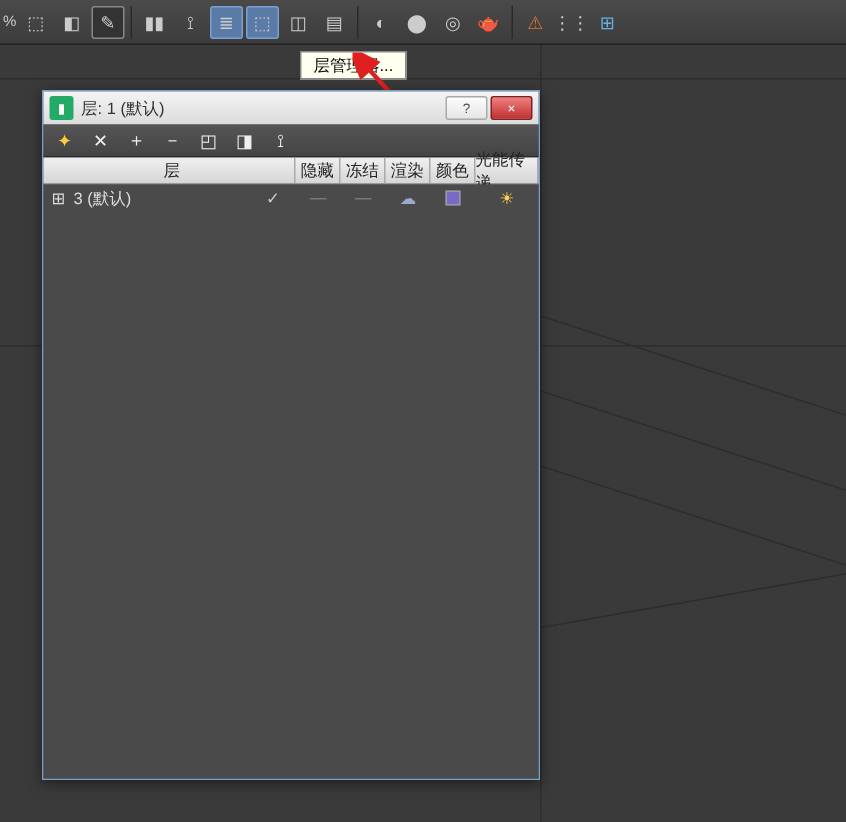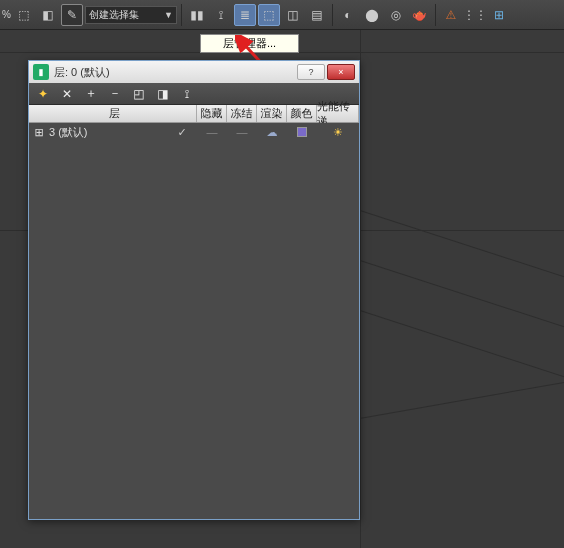--- a/index.html
+++ b/index.html
@@ -51,21 +51,21 @@
 .hl { height:1px; left:0; right:0; }
 .vl { width:1px; top:0; bottom:0; }
 .diag { position:absolute; width:300px; height:1px; background:#2d2d2d; transform-origin:left center; }
 
 .tooltip {
   position:absolute;
   background:#fffff0;
   border:1px solid #888;
   color:#000;
   font-size:11px;
-  padding:1px 22px;
+  padding:1px 8px;
 }
 
 .arrow-svg { position:absolute; top:35px; left:235px; width:120px; height:140px; pointer-events:none; }
 
 .dialog {
   position:absolute;
   top:60px; left:28px;
   width:332px; height:460px;
   background:#4a4a4a;
   border:1px solid #7aa0c8;
@@ -160,24 +160,20 @@
   <div class="diag" style="left:360px;top:230px;transform:rotate(18deg)"></div>
   <div class="diag" style="left:360px;top:280px;transform:rotate(18deg)"></div>
   <div class="diag" style="left:320px;top:395px;transform:rotate(-10deg);width:260px"></div>
 </div>
 
 <div class="topbar">
   <div class="pc">%</div>
   <div class="tbtn">⬚</div>
   <div class="tbtn">◧</div>
   <div class="tbtn" style="border-color:#888;background:#333">✎</div>
-  <div class="combo">
-    <span>创建选择集</span>
-    <span class="arrow">▼</span>
-  </div>
   <div class="tsep"></div>
   <div class="tbtn">▮▮</div>
   <div class="tbtn">⟟</div>
   <div class="tbtn active">≣</div>
   <div class="tbtn active">⬚</div>
   <div class="tbtn">◫</div>
   <div class="tbtn">▤</div>
   <div class="tsep"></div>
   <div class="tbtn">◐</div>
   <div class="tbtn">⬤</div>
@@ -198,21 +194,21 @@
     <marker id="ah" markerWidth="10" markerHeight="10" refX="2" refY="3" orient="auto">
       <path d="M0,0 L0,6 L8,3 z" fill="#e02020"></path>
     </marker>
   </defs>
   <line x1="110" y1="120" x2="8" y2="8" stroke="#e02020" stroke-width="3" marker-end="url(#ah)"></line>
 </svg>
 
 <div class="dialog">
   <div class="titlebar">
     <div class="iconbox">▮</div>
-    <span>层: 0 (默认)</span>
+    <span>层: 1 (默认)</span>
     <div class="spacer"></div>
     <div class="winbtn">?</div>
     <div class="winbtn close">×</div>
   </div>
   <div class="dlg-tools">
     <div class="tbtn" style="color:#ffcc40">✦</div>
     <div class="tbtn">✕</div>
     <div class="tbtn">＋</div>
     <div class="tbtn">－</div>
     <div class="tbtn">◰</div>

